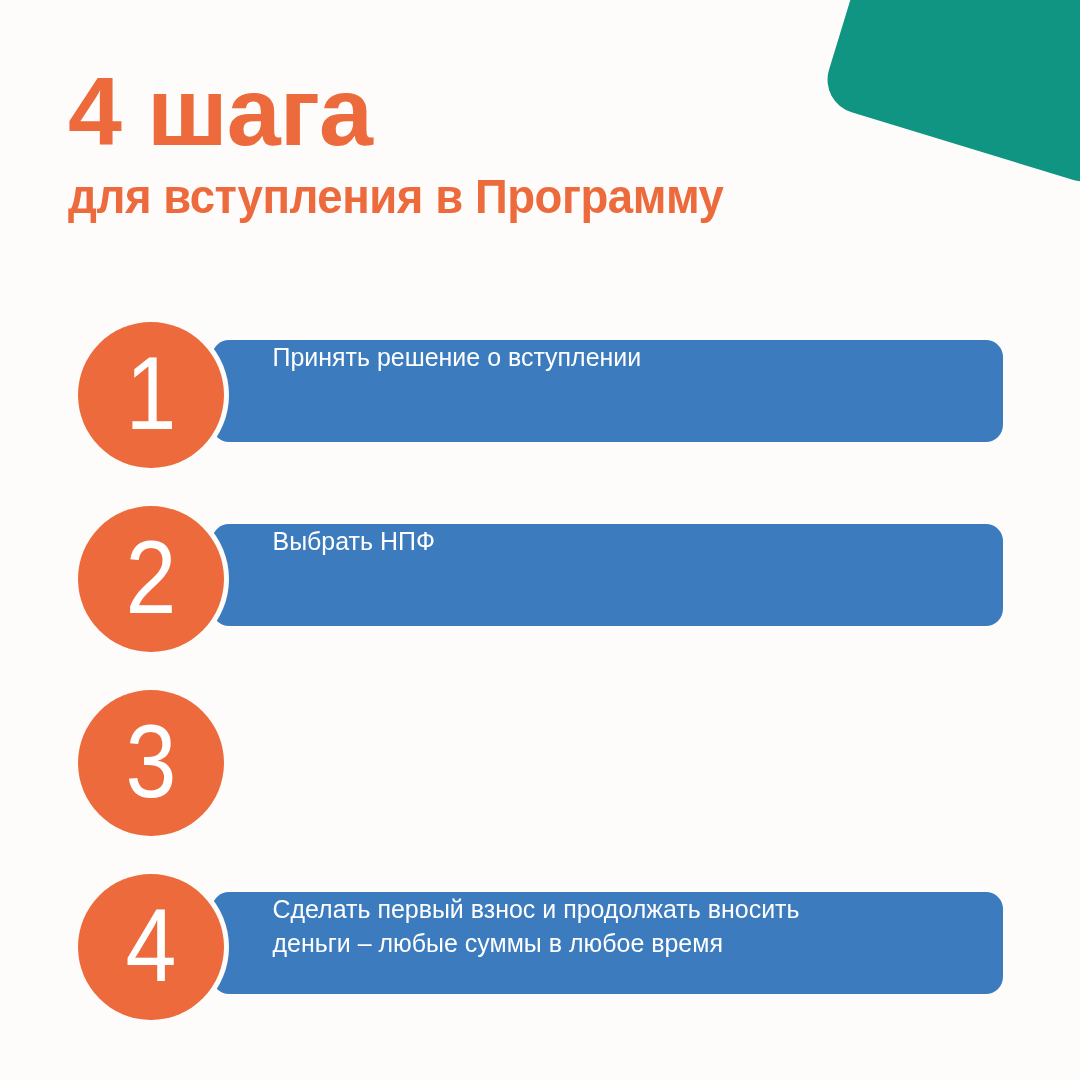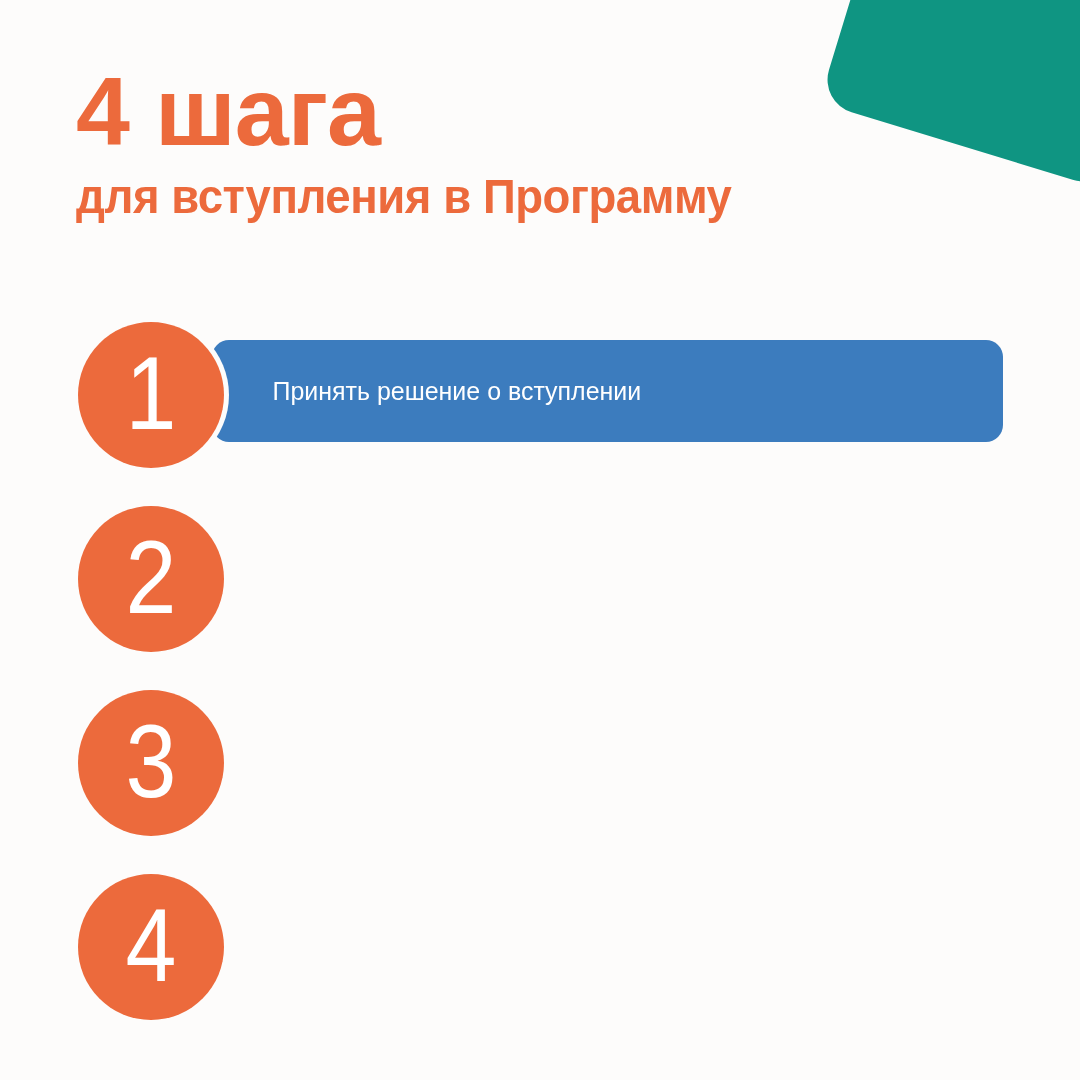--- a/index.html
+++ b/index.html
@@ -31,21 +31,21 @@
     height: 270px;
     background: #0f9582;
     border-radius: 34px;
     transform: rotate(17deg);
     transform-origin: 50% 50%;
   }
 
   
   .heading {
     position: absolute;
-    left: 76px;
+    left: 68px;
     top: 58px;
     width: 920px;
   }
   .headline {
     margin: 0;
     color: #ec6a3c;
     font-family: "Liberation Sans", sans-serif;
     font-weight: bold;
     font-size: 97px;
     line-height: 108px;
@@ -84,21 +84,20 @@
   .step-bar {
     position: absolute;
     left: 212px;
     top: 18px;
     width: 791px;
     height: 102px;
     background: #3c7cbe;
     border-radius: 17px;
     box-sizing: border-box;
     display: flex;
-    align-items: center;
   }
   .step-text {
     color: #ffffff;
     font-family: "Liberation Sans", sans-serif;
     font-size: 26px;
     font-weight: normal;
     line-height: 34px;
     padding-left: 63px;
     padding-right: 30px;
     transform: scaleX(0.96);
@@ -147,31 +146,38 @@
     <div class="step-row">
       <div class="step-bar">
         <span class="step-text">Принять решение о вступлении</span>
       </div>
       <div class="step-circle">
         <span class="step-number">1</span>
       </div>
     </div>
 
     <div class="step-row">
+      <div class="step-bar">
+        <span class="step-text">Выбрать НПФ</span>
+      </div>
       <div class="step-circle">
         <span class="step-number">2</span>
       </div>
     </div>
 
     <div class="step-row">
       <div class="step-circle">
         <span class="step-number">3</span>
       </div>
     </div>
 
     <div class="step-row">
+      <div class="step-bar">
+        <span class="step-text">Сделать первый взнос и продолжать вносить
+деньги – любые суммы в любое время</span>
+      </div>
       <div class="step-circle">
         <span class="step-number">4</span>
       </div>
     </div>
 
   </div>
 </div>
 
 </body></html>

